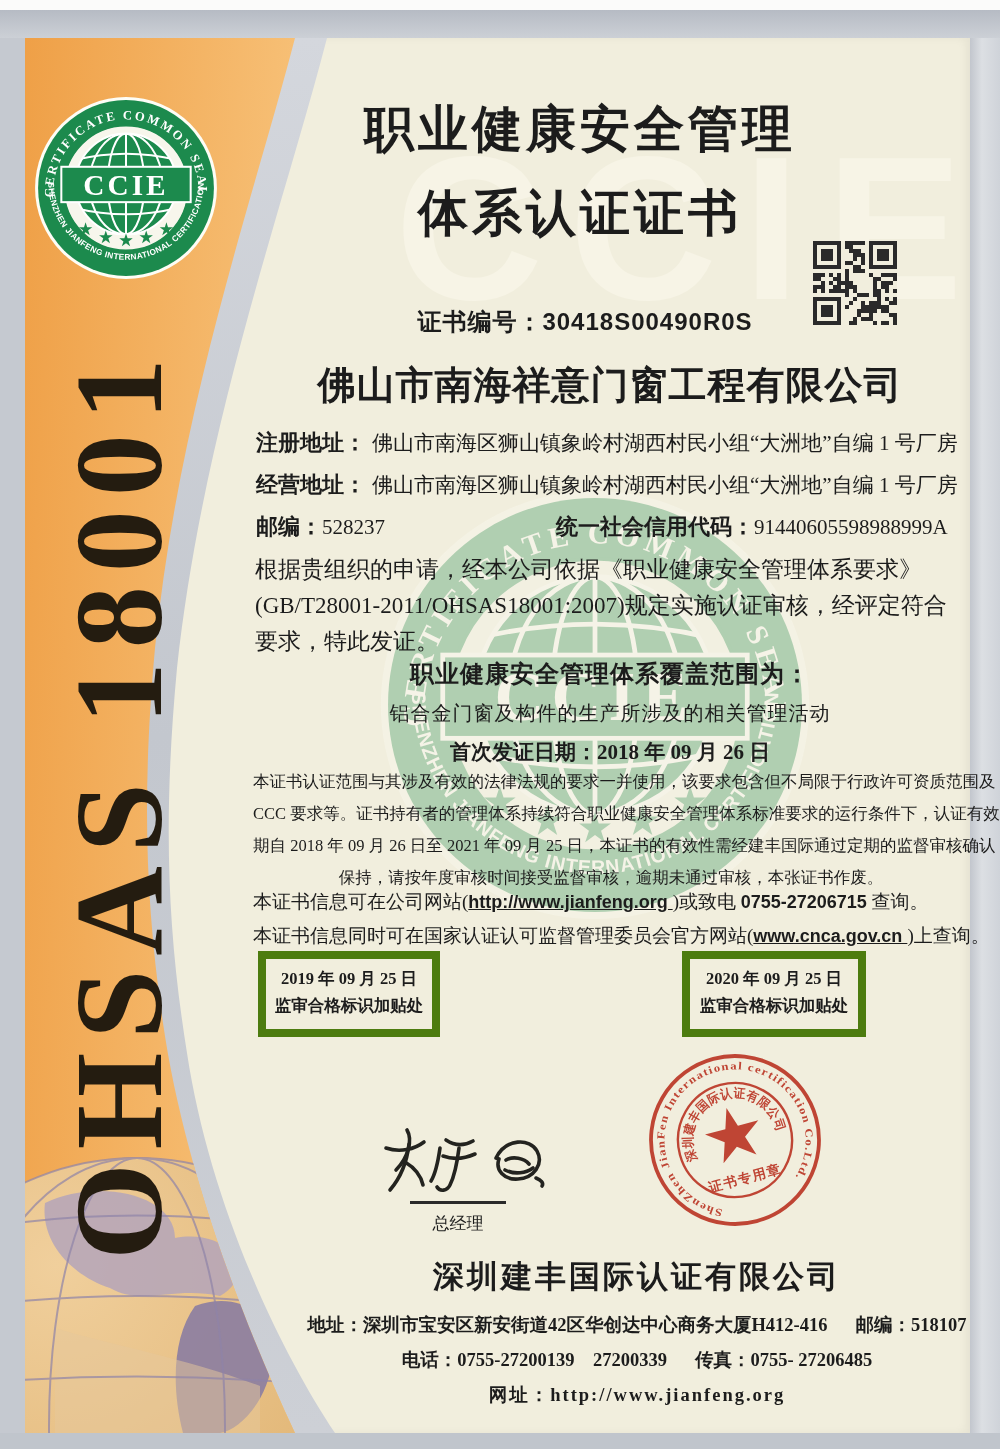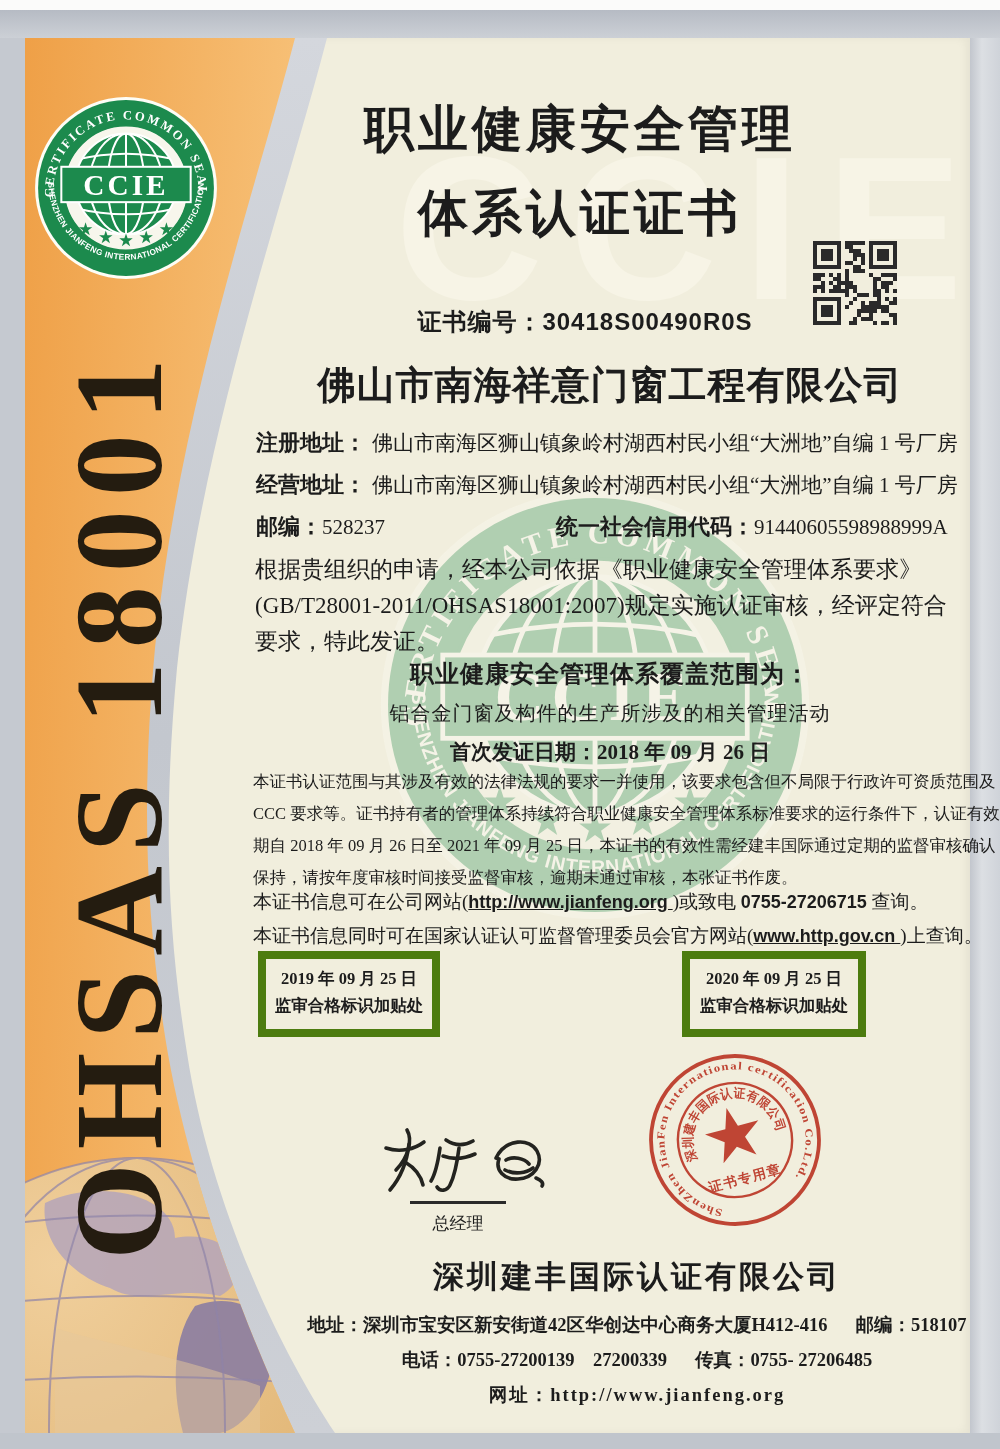--- a/index.html
+++ b/index.html
@@ -29,21 +29,21 @@
   .addr-row{left:256px;width:700px;font-size:21px;white-space:nowrap;}
   .addr-row .lbl{font-weight:bold;font-size:22px;margin-right:6px;}
   .r1{top:428px;} .r2{top:470px;}
   .meta-row{left:256px;top:512px;width:700px;font-size:21px;white-space:nowrap;}
   .meta-row .lbl{font-weight:bold;font-size:22px;}
   .credit{position:absolute;left:300px;top:0;}
   .decl{left:255px;top:552px;width:710px;font-size:23px;line-height:36px;}
   .scopehead{left:255px;top:658px;width:710px;font-size:24px;font-weight:bold;letter-spacing:1px;}
   .scopetext{left:255px;top:700px;width:710px;font-size:20px;letter-spacing:1px;}
   .firstissue{left:255px;top:738px;width:710px;font-size:21px;font-weight:bold;font-family:Liberation Serif, serif;}
-  .terms{left:253px;top:766px;width:716px;font-size:16.5px;line-height:32px;white-space:nowrap;}
+  .terms{left:253px;top:766px;width:716px;font-size:16.5px;line-height:32px;white-space:nowrap;text-align:center;}
   .info1{left:253px;top:889px;width:716px;font-size:19px;white-space:nowrap;}
   .info2{left:253px;top:923px;width:716px;font-size:19px;white-space:nowrap;}
   .u{font-weight:bold;text-decoration:underline;font-family:"Liberation Sans","DejaVu Sans",sans-serif;font-size:18px;}
   .b{font-weight:bold;font-family:"Liberation Sans","DejaVu Sans",sans-serif;font-size:18px;}
   .audit-box{top:951px;height:64px;border:8px solid #4d7c0f;background:transparent;text-align:center;
              font-size:16.5px;font-weight:bold;line-height:27px;padding-top:6px;box-sizing:content-box;}
   .box1{left:258px;width:166px;} .box2{left:682px;width:168px;}
   .sig-svg{left:378px;top:1118px;width:170px;height:82px;}
   .sig-line{left:410px;top:1201px;width:96px;height:3px;background:#2a2a2a;}
   .sig-role{left:410px;top:1212px;width:96px;text-align:center;font-size:17px;}
@@ -333,21 +333,21 @@
     <div>本证书认证范围与其涉及有效的法律法规的要求一并使用，该要求包含但不局限于行政许可资质范围及</div>
     <div>CCC 要求等。证书持有者的管理体系持续符合职业健康安全管理体系标准要求的运行条件下，认证有效</div>
     <div>期自 2018 年 09 月 26 日至 2021 年 09 月 25 日，本证书的有效性需经建丰国际通过定期的监督审核确认</div>
     <div>保持，请按年度审核时间接受监督审核，逾期未通过审核，本张证书作废。</div>
   </div>
 
   <div class="abs info1">
     <span>本证书信息可在公司网站(</span><span class="u">http://www.jianfeng.org </span><span>)或致电 </span><span class="b">0755-27206715</span><span> 查询。</span>
   </div>
   <div class="abs info2">
-    <span>本证书信息同时可在国家认证认可监督管理委员会官方网站(</span><span class="u">www.http.gov.cn </span><span>)上查询。</span>
+    <span>本证书信息同时可在国家认证认可监督管理委员会官方网站(</span><span class="u">www.cnca.gov.cn </span><span>)上查询。</span>
   </div>
 
   <div class="abs audit-box box1">
     <div>2019 年 09 月 25 日</div>
     <div>监审合格标识加贴处</div>
   </div>
   <div class="abs audit-box box2">
     <div>2020 年 09 月 25 日</div>
     <div>监审合格标识加贴处</div>
   </div>

